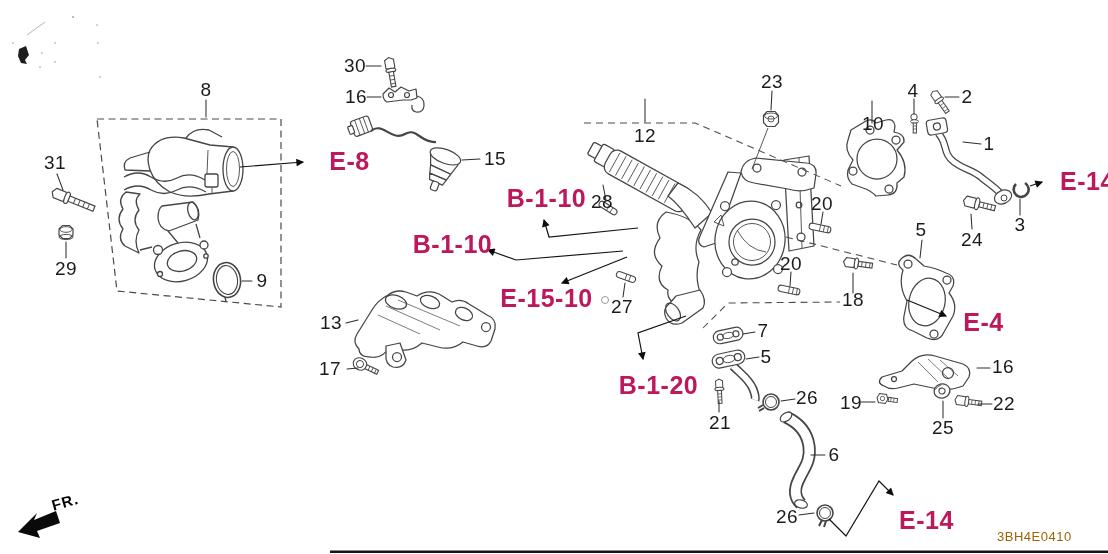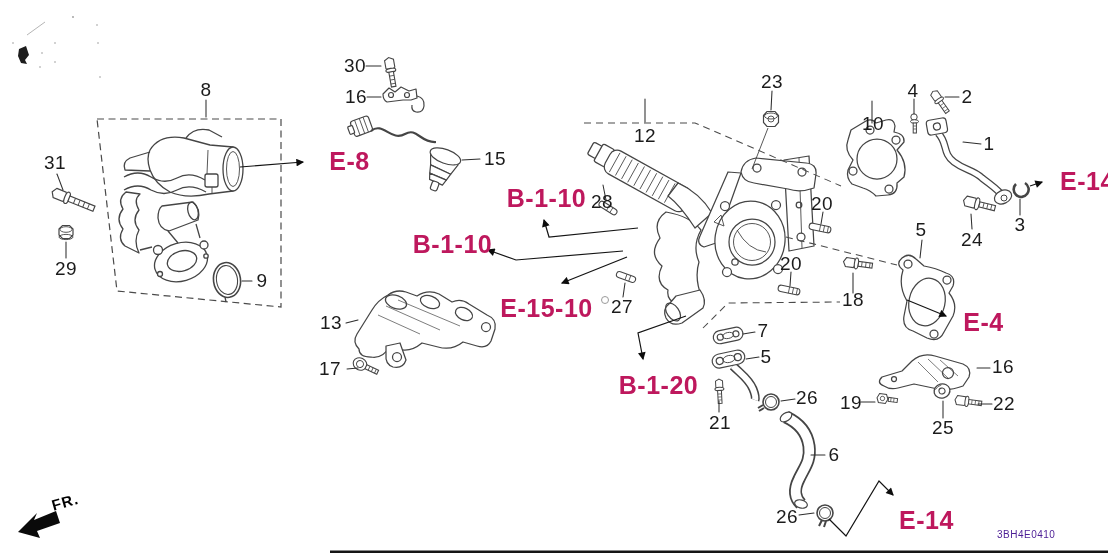--- a/index.html
+++ b/index.html
@@ -11,21 +11,21 @@
   .labels-layer{position:absolute;left:0;top:0;width:100%;height:100%;pointer-events:none;}
   .plabel{
     position:absolute;transform:translate(-50%,-50%);
     font-size:19px;color:#1b1b1b;letter-spacing:.5px;white-space:nowrap;
   }
   .rlabel{
     position:absolute;transform:translate(-50%,-50%);
     font-size:25px;font-weight:bold;color:#be185d;letter-spacing:.5px;white-space:nowrap;padding-left:21px;
   }
   .diagram-code{
-    position:absolute;left:997px;top:529px;font-size:10px;color:#4c1d95;letter-spacing:.5px;
+    position:absolute;left:997px;top:529px;font-size:13px;color:#a16207;letter-spacing:.5px;
   }
   .fr-label{
     position:absolute;left:52px;top:497px;font-size:15px;font-weight:bold;color:#000;
     transform:rotate(-16deg);transform-origin:left center;letter-spacing:1px;
   }
 </style>
 </head>
 <body>
 
 <div class="stage">
@@ -408,21 +408,21 @@
       <div class="plabel" style="left: 1003px; top: 367px;">16</div>
       <div class="plabel" style="left: 851px; top: 403px;">19</div>
       <div class="plabel" style="left: 943px; top: 428px;">25</div>
       <div class="plabel" style="left: 1004px; top: 404px;">22</div>
       <div class="plabel" style="left: 853px; top: 300px;">18</div>
       <div class="plabel" style="left: 822px; top: 204px;">20</div>
       <div class="plabel" style="left: 791px; top: 264px;">20</div>
       <div class="rlabel" style="left: 339px; top: 161px;">E-8</div>
       <div class="rlabel" style="left: 536px; top: 198px;">B-1-10</div>
       <div class="rlabel" style="left: 442px; top: 244px;">B-1-10</div>
-      <div class="rlabel" style="left: 536px; top: 308px;">E-15-10</div>
+      <div class="rlabel" style="left: 536px; top: 298px;">E-15-10</div>
       <div class="rlabel" style="left: 648px; top: 385px;">B-1-20</div>
       <div class="rlabel" style="left: 973px; top: 322px; text-align: right;">E-4</div>
       <div class="rlabel" style="left: 1077px; top: 181px;">E-14</div>
       <div class="rlabel" style="left: 916px; top: 520px;">E-14</div>
     </div>
 
 <div class="diagram-code">3BH4E0410</div>
 <div class="fr-label">FR.</div>
 
 </div>

